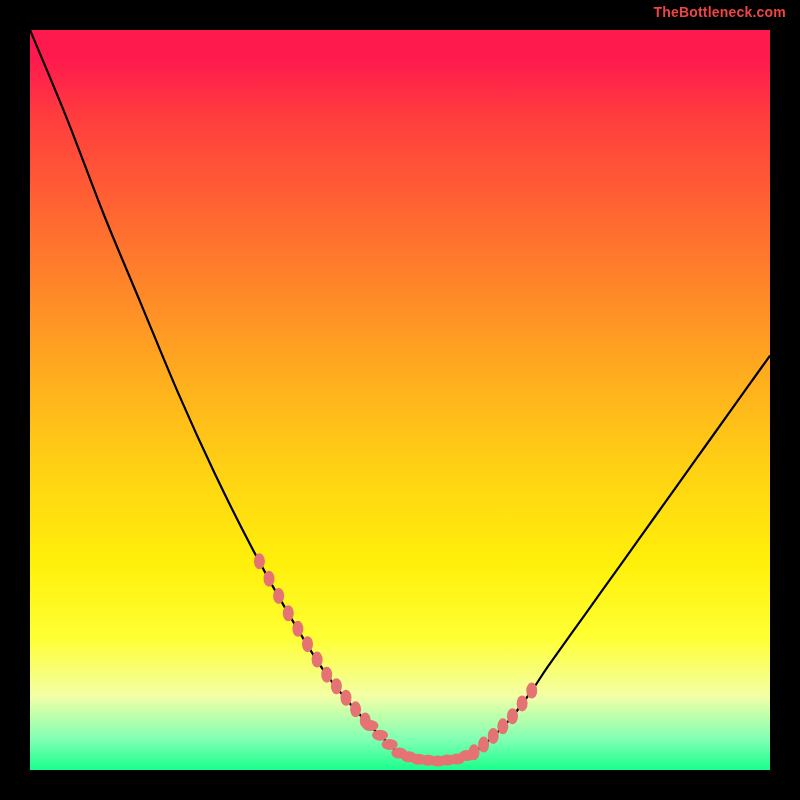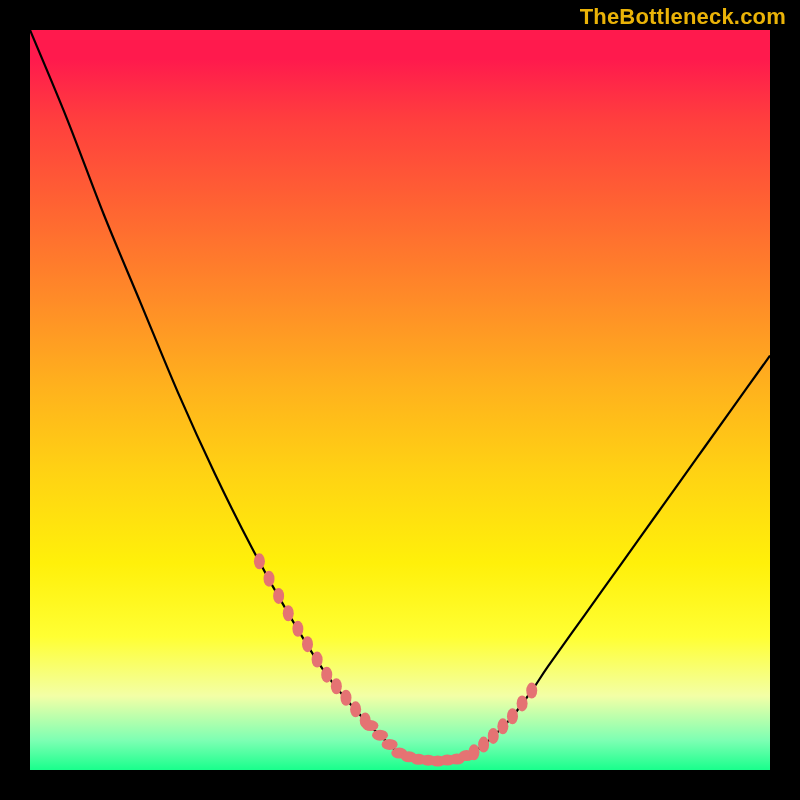--- a/index.html
+++ b/index.html
@@ -8,23 +8,23 @@
     position: relative;
     width: 800px;
     height: 800px;
     background: #000;
   }
   .watermark {
     position: absolute;
     top: 4px;
     right: 14px;
     font-family: Arial, Helvetica, sans-serif;
-    font-size: 22px;
+    font-size: 14px;
     font-weight: 600;
-    color: #eab308;
+    color: #ef4444;
     letter-spacing: 0.2px;
   }
   .plot-area {
     position: absolute;
     left: 30px;
     top: 30px;
     width: 740px;
     height: 740px;
     overflow: hidden;
   }

